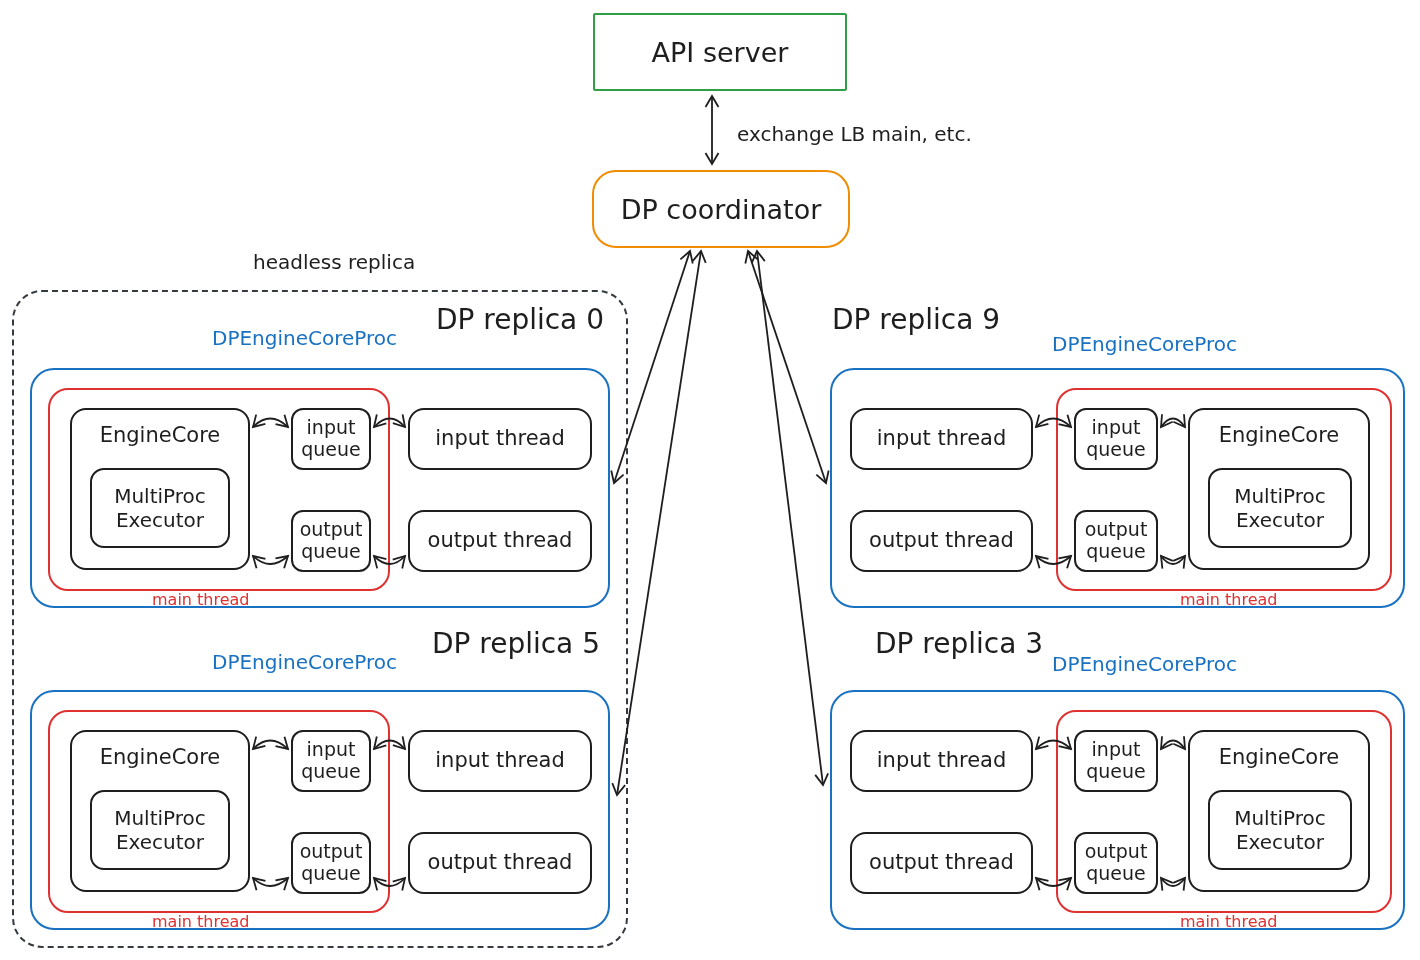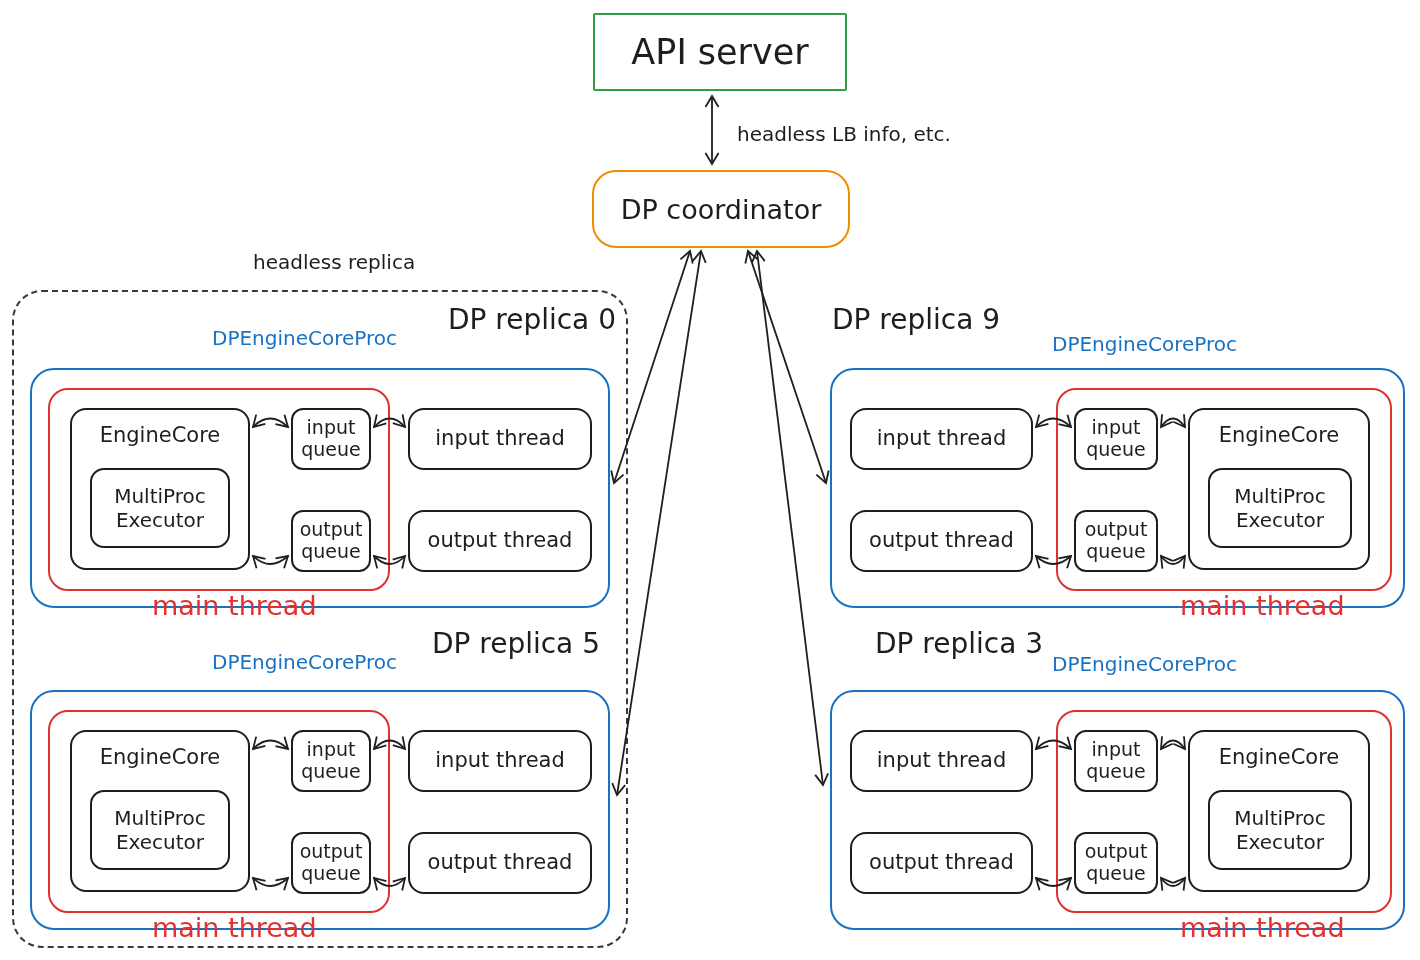--- a/index.html
+++ b/index.html
@@ -2,51 +2,51 @@
 <html><head>
 <meta charset="utf-8">
 <style>
   html,body{margin:0;padding:0;background:#ffffff;}
   body{width:1420px;height:960px;position:relative;overflow:hidden;
        font-family:"DejaVu Sans",sans-serif;color:#1e1e1e;}
   .box{position:absolute;background:#fff;border:2.5px solid #1e1e1e;
        display:flex;align-items:center;justify-content:center;text-align:center;
        box-sizing:border-box;}
   .label{position:absolute;white-space:nowrap;}
-  .green-box{border-color:#2f9e44;border-radius:2px;font-size:35px;}
+  .green-box{border-color:#2f9e44;border-radius:2px;font-size:27px;}
   .orange-box{border-color:#f08c00;border-radius:24px;font-size:27px;}
   .blue-box{border-color:#1971c2;border-radius:24px;background:transparent;}
   .red-box{border-color:#e03131;border-radius:20px;background:transparent;}
   .dashed-box{position:absolute;border:2px dashed #343a40;border-radius:30px;box-sizing:border-box;}
   .node{border-radius:16px;font-size:21px;line-height:1.2;}
   .queue{border-radius:12px;font-size:19px;line-height:1.15;padding:0;}
   .ec{align-items:flex-start;padding-top:13px;}
   .proc-label{color:#1971c2;font-size:20px;}
-  .mt-label{color:#e03131;font-size:27px;}
+  .mt-label{color:#e03131;font-size:16px;}
   .title{font-size:28px;}
   .small-label{font-size:20px;}
   svg.overlay{position:absolute;left:0;top:0;pointer-events:none;}
 </style>
 </head>
 <body>
 
 <div class="box green-box" style="left:593px;top:13px;width:254px;height:78px;">
   <span>API server</span>
 </div>
 
-<div class="label small-label" style="left:737px;top:122px;">headless LB info, etc.</div>
+<div class="label small-label" style="left:737px;top:122px;">exchange LB main, etc.</div>
 
 <div class="box orange-box" style="left:592px;top:170px;width:258px;height:78px;">
   <span>DP coordinator</span>
 </div>
 
 <div class="label small-label" style="left:253px;top:250px;">headless replica</div>
 <div class="dashed-box" style="left:12px;top:290px;width:616px;height:658px;"></div>
 
-<div class="label title" style="left:436px;top:303px;width:180px;text-align:right;">DP replica 0</div>
+<div class="label title" style="left:424px;top:303px;width:180px;text-align:right;">DP replica 0</div>
 <div class="label proc-label" style="left:212px;top:326px;">DPEngineCoreProc</div>
 <div class="box blue-box" style="left:30px;top:368px;width:580px;height:240px;"></div>
 <div class="box red-box" style="left:48px;top:388px;width:342px;height:203px;"></div>
 <div class="box node ec" style="left:70px;top:408px;width:180px;height:162px;">
   <span>EngineCore</span>
 </div>
 <div class="box node" style="left:90px;top:468px;width:140px;height:80px;border-radius:14px;font-size:20px;">
   <span>MultiProc Executor</span>
 </div>
 <div class="box queue" style="left:291px;top:408px;width:80px;height:62px;">

